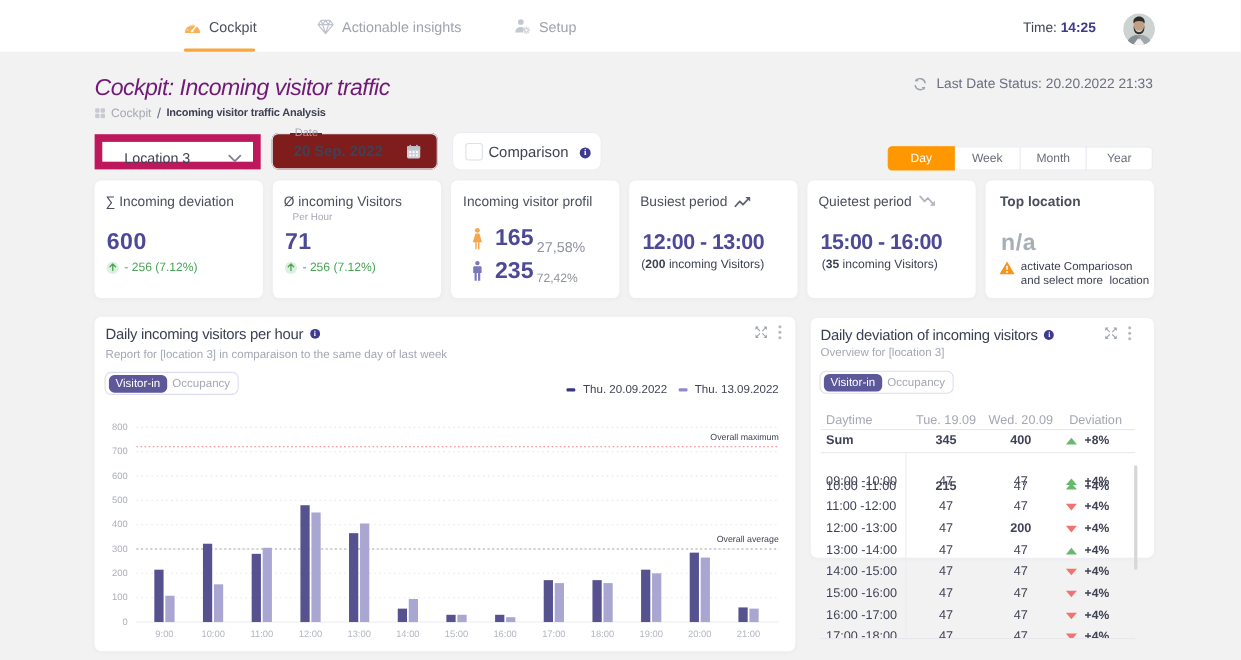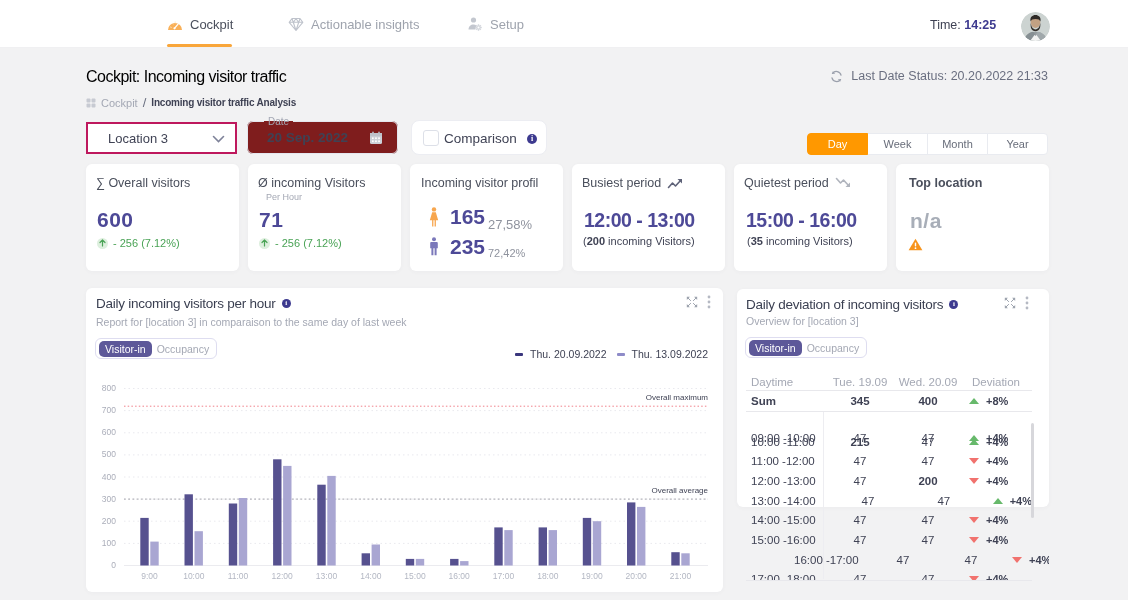--- a/index.html
+++ b/index.html
@@ -10,27 +10,27 @@
 
 #nav { position:absolute; left:0; top:0; width:1128px; height:48px; background:#fff; border-bottom:1px solid #f0f0f2; }
 .tab { position:absolute; top:0; height:48px; display:flex; align-items:center; gap:7px; font-size:13px; color:#9ea3ad; }
 .tab.active { color:#4a4f5c; }
 #tab-underline { position:absolute; left:167px; top:44px; width:65px; height:3px; background:#f9a63a; border-radius:2px; }
 #time { position:absolute; left:930px; top:18px; font-size:12.5px; color:#3f4254; }
 #time b { color:#3d3a8f; }
 #avatar { position:absolute; left:1021px; top:12px; width:29px; height:29px; border-radius:50%; overflow:hidden; }
 
 
-#title { position:absolute; left:86px; top:68px; font-size:16px; letter-spacing:-0.5px; font-weight:400; color:#000000; }
+#title { position:absolute; left:86px; top:68px; font-size:21px; letter-spacing:-0.5px; font-weight:400; color:#701a75;font-style:italic; }
 #crumbs { position:absolute; left:86px; top:95px; font-size:11px; color:#a4a8b4; display:flex; align-items:center; gap:5px; }
 #crumbs .dark { color:#3f4254; font-weight:bold; font-size:10px; letter-spacing:-0.2px; }
 #status { position:absolute; right:80px; top:69px; font-size:12.5px; color:#6a6f80; display:flex; align-items:center; gap:8px; }
 
 
-.fld { background:#fff; border:2px solid #be185d; border-radius:0; position:absolute; }
+.fld { background:#fff; border:7px solid #be185d; border-radius:0; position:absolute; }
 #loc { left:86px; top:122px; width:151px; height:32px; font-size:13px; color:#3f4254; line-height:30px; padding-left:20px; }
 #loc svg { position:absolute; right:10px; top:11px; }
 #datebox { left:247px; top:110px; width:151px; height:44px; background:transparent; border:none; }
 #datebox fieldset { border:1px solid #e4e6ee; border-radius:6px; background:#7f1d1d; height:38px; margin-top:6px; position:relative; }
 #datebox legend { font-size:10px; color:#a4a8b4; margin-left:16px; padding:0 4px; margin-top:-6px; }
 #datebox .dval { position:absolute; left:20px; top:20px; font-size:13.5px; font-weight:bold; color:#3f4254; }
 #datebox svg.cal { position:absolute; right:15px; top:21px; }
 #cmp { left:411px; top:120px; width:136px; height:35px; border-radius:8px; border:1px solid #ecedf2; }
 #cmp .cb { position:absolute; left:11px; top:9px; width:16px; height:16px; border:1px solid #dde0e8; border-radius:3px; background:#fff; }
 #cmp .lbl { position:absolute; left:32px; top:10px; font-size:13.5px; color:#3f4254; }
@@ -185,21 +185,21 @@
     <span class="infodot">i</span>
   </div>
 <div id="range">
     <div class="on">Day</div>
     <div>Week</div>
     <div>Month</div>
     <div>Year</div>
   </div>
 
 <div class="kpi" style="left:86px;">
-  <div class="t">∑ Overall visitors</div>
+  <div class="t">∑ Incoming deviation</div>
   <div class="big">600</div>
   <div class="pill">
       <span class="c">
         <svg width="7" height="8" viewBox="0 0 7 8">
           <path d="M3.5 7V1.5M1 3.5l2.5-2.5 2.5 2.5" fill="none" stroke="#4aa356" stroke-width="1.2" stroke-linecap="round" stroke-linejoin="round"></path>
         </svg>
       </span>
       <span>- 256 (7.12%)</span>
     </div>
 </div>
@@ -252,20 +252,21 @@
   <div style="position:absolute;left:13px;top:71px;font-size:11px;color:#3f4254;">(<b>35</b> incoming Visitors)</div>
 </div>
 <div class="kpi" style="left:896px;">
   <div class="t" style="font-weight:bold;left:13px;">Top location</div>
   <div class="big" style="left:14px;top:45px;color:#a8aeb8;">n/a</div>
   <div style="position:absolute;left:12px;top:73px;"><svg width="15" height="13" viewBox="0 0 15 13">
         <path d="M7.5 0.8L14.4 12.3H0.6z" fill="#f7941d"></path>
         <rect x="6.8" y="4.4" width="1.4" height="4" rx="0.7" fill="#fff"></rect>
         <circle cx="7.5" cy="10.2" r="0.9" fill="#fff"></circle>
       </svg></div>
+  <div style="position:absolute;left:32px;top:72px;font-size:10.5px;color:#3f4254;line-height:12.5px;">activate Comparioson<br>and select more&nbsp; location</div>
 </div>
 
 <div class="panel" id="chartcard">
   <div class="ph">Daily incoming visitors per hour <span class="infodot" style="width:9px;height:9px;line-height:9px;font-size:7px;">i</span></div>
   <div class="cicons" style="left:600px; top:7px;">
       <svg width="12" height="12" viewBox="0 0 12 12">
         <g stroke="#9da3ae" stroke-width="1" fill="none">
           <path d="M4.9 4.9L2 2M7.1 4.9L10 2M4.9 7.1L2 10M7.1 7.1L10 10"></path>
         </g>
         <g fill="#9da3ae">
@@ -431,21 +432,21 @@
       </div>
       <div class="trow" style="top:97.1px;height:19.7px;">
         <span class="c1">12:00 -13:00</span>
         <span class="c2" style="">47</span>
         <span class="c3" style="font-weight:bold;">200</span>
         <span class="c4">
           <span class="tri-d"></span>
           <span class="devtxt">+4%</span>
         </span>
       </div>
-      <div class="trow" style="top:116.8px;height:19.7px;justify-content:space-between;">
+      <div class="trow" style="top:116.8px;height:19.7px;">
         <span class="c1">13:00 -14:00</span>
         <span class="c2" style="">47</span>
         <span class="c3" style="">47</span>
         <span class="c4">
           <span class="tri-u"></span>
           <span class="devtxt">+4%</span>
         </span>
       </div>
       <div class="trow" style="top:136.5px;height:19.7px;">
         <span class="c1">14:00 -15:00</span>
@@ -458,21 +459,21 @@
       </div>
       <div class="trow" style="top:156.2px;height:19.7px;">
         <span class="c1">15:00 -16:00</span>
         <span class="c2" style="">47</span>
         <span class="c3" style="">47</span>
         <span class="c4">
           <span class="tri-d"></span>
           <span class="devtxt">+4%</span>
         </span>
       </div>
-      <div class="trow" style="top:175.9px;height:19.7px;margin-left:43px;">
+      <div class="trow" style="top:175.9px;height:19.7px;">
         <span class="c1">16:00 -17:00</span>
         <span class="c2" style="">47</span>
         <span class="c3" style="">47</span>
         <span class="c4">
           <span class="tri-d"></span>
           <span class="devtxt">+4%</span>
         </span>
       </div>
       <div class="trow" style="top:195.6px;height:19.7px;">
         <span class="c1">17:00 -18:00</span>

